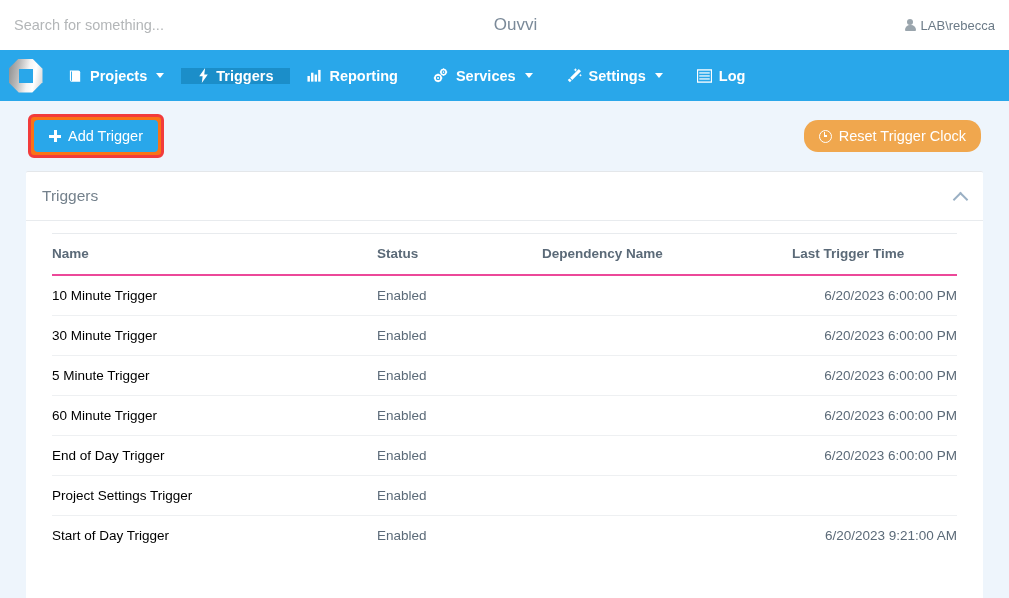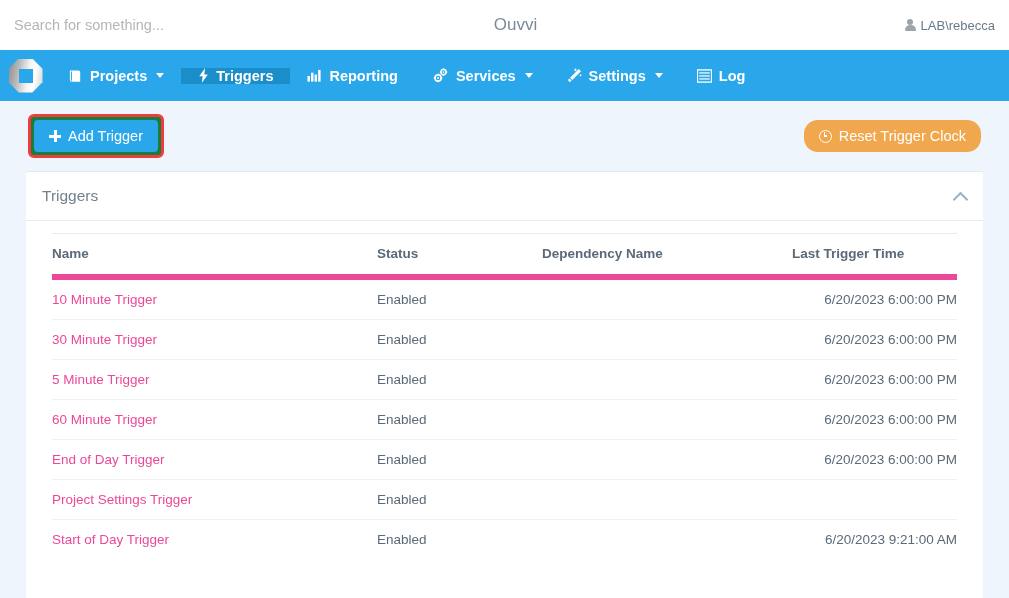--- a/index.html
+++ b/index.html
@@ -133,21 +133,21 @@
     cursor: pointer;
     padding: 9px 15px;
     line-height: 1;
   }
   .btn-primary { background: #29a7ea; }
   .btn-warning { background: #f0a74e; }
   .btn-wrap-highlight {
     border: 3px solid #f23b3b;
     border-radius: 6px;
     padding: 3px;
-    background: #15803d;
+    background: #f97316;
     display: inline-block;
     line-height: 0;
   }
   .plus-ico {
     position: relative;
     width: 12px; height: 12px;
     display: inline-block;
   }
   .plus-ico::before, .plus-ico::after {
     content: ""; position: absolute; background: #fff;
@@ -211,31 +211,31 @@
     border-collapse: collapse;
     table-layout: fixed;
   }
   table.trig th {
     text-align: left;
     font-size: 13.5px;
     font-weight: bold;
     color: #5b6a78;
     padding: 12px 0 13px 0;
     border-top: 1px solid #e8ebee;
-    border-bottom: 6px solid #ec4899;
+    border-bottom: 2px solid #ec4899;
   }
   table.trig td {
     font-size: 13.5px;
     color: #5b6a78;
     padding: 12px 0 12px 0;
     border-bottom: 1px solid #eef0f2;
   }
   table.trig tr:last-child td { border-bottom: none; }
   table.trig a.trig-link {
-    color: #ec4899;
+    color: #000000;
     text-decoration: none;
     cursor: pointer;
   }
   .col-name   { width: 325px; }
   .col-status { width: 165px; }
   .col-dep    { width: 250px; }
   .col-time   { width: auto; text-align: right; }
   th.col-time { text-align: left; padding-left: 0; }
   .timecell { text-align: right; }
 </style>

